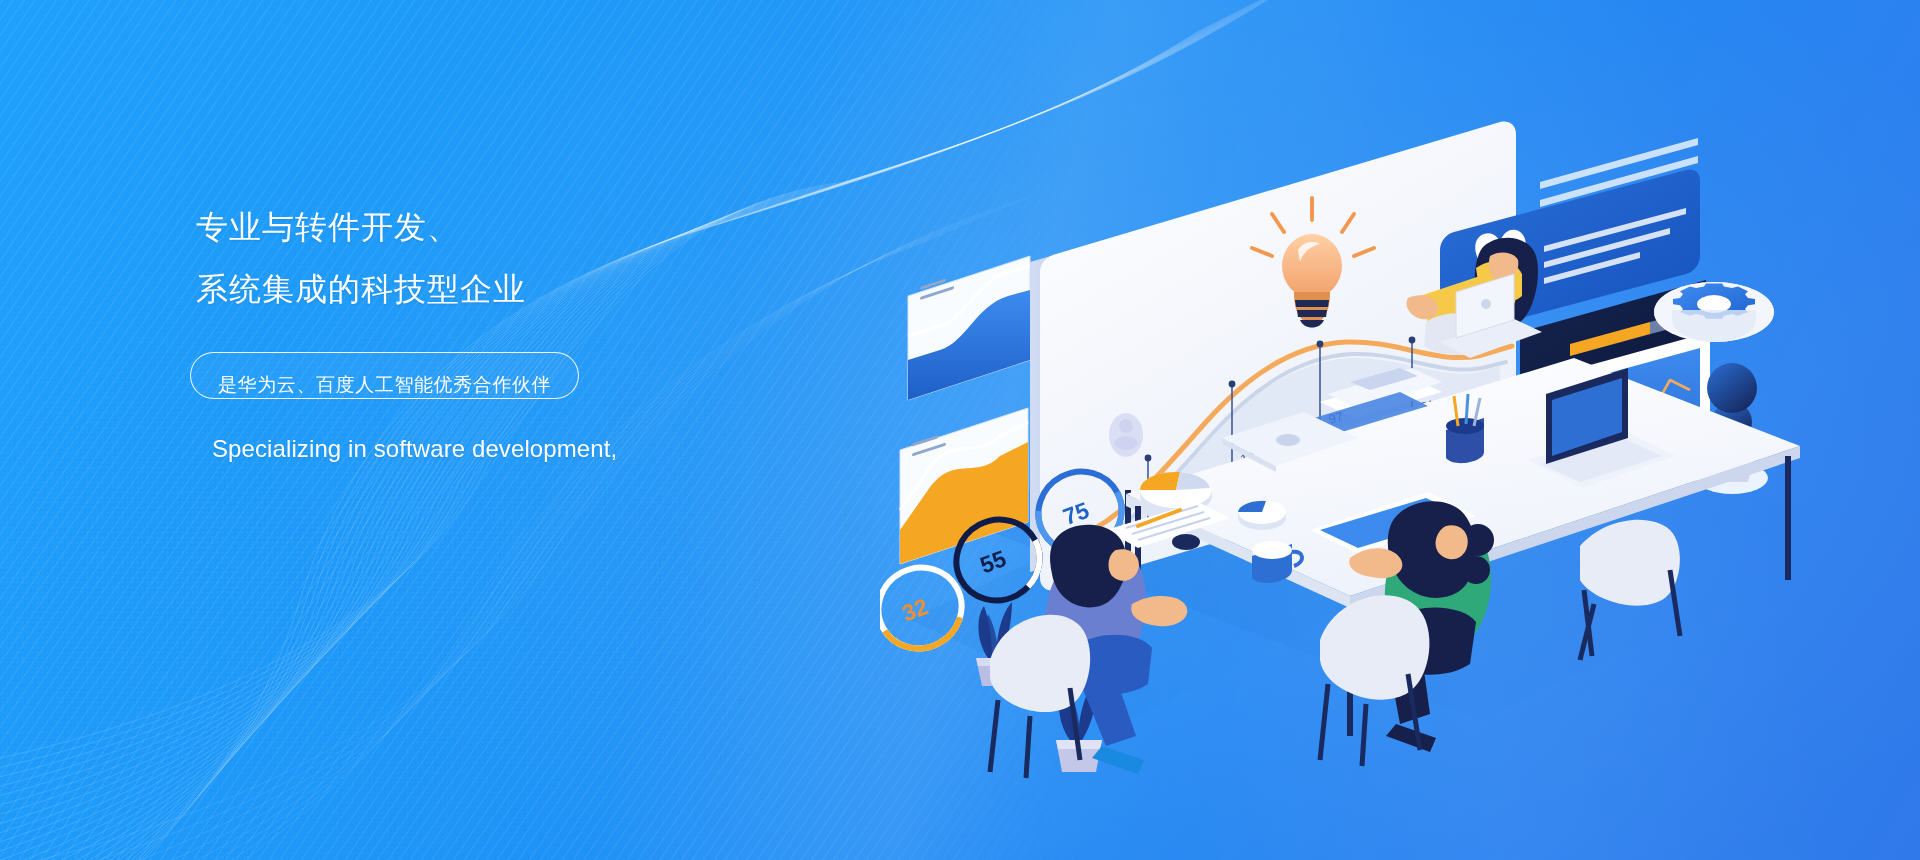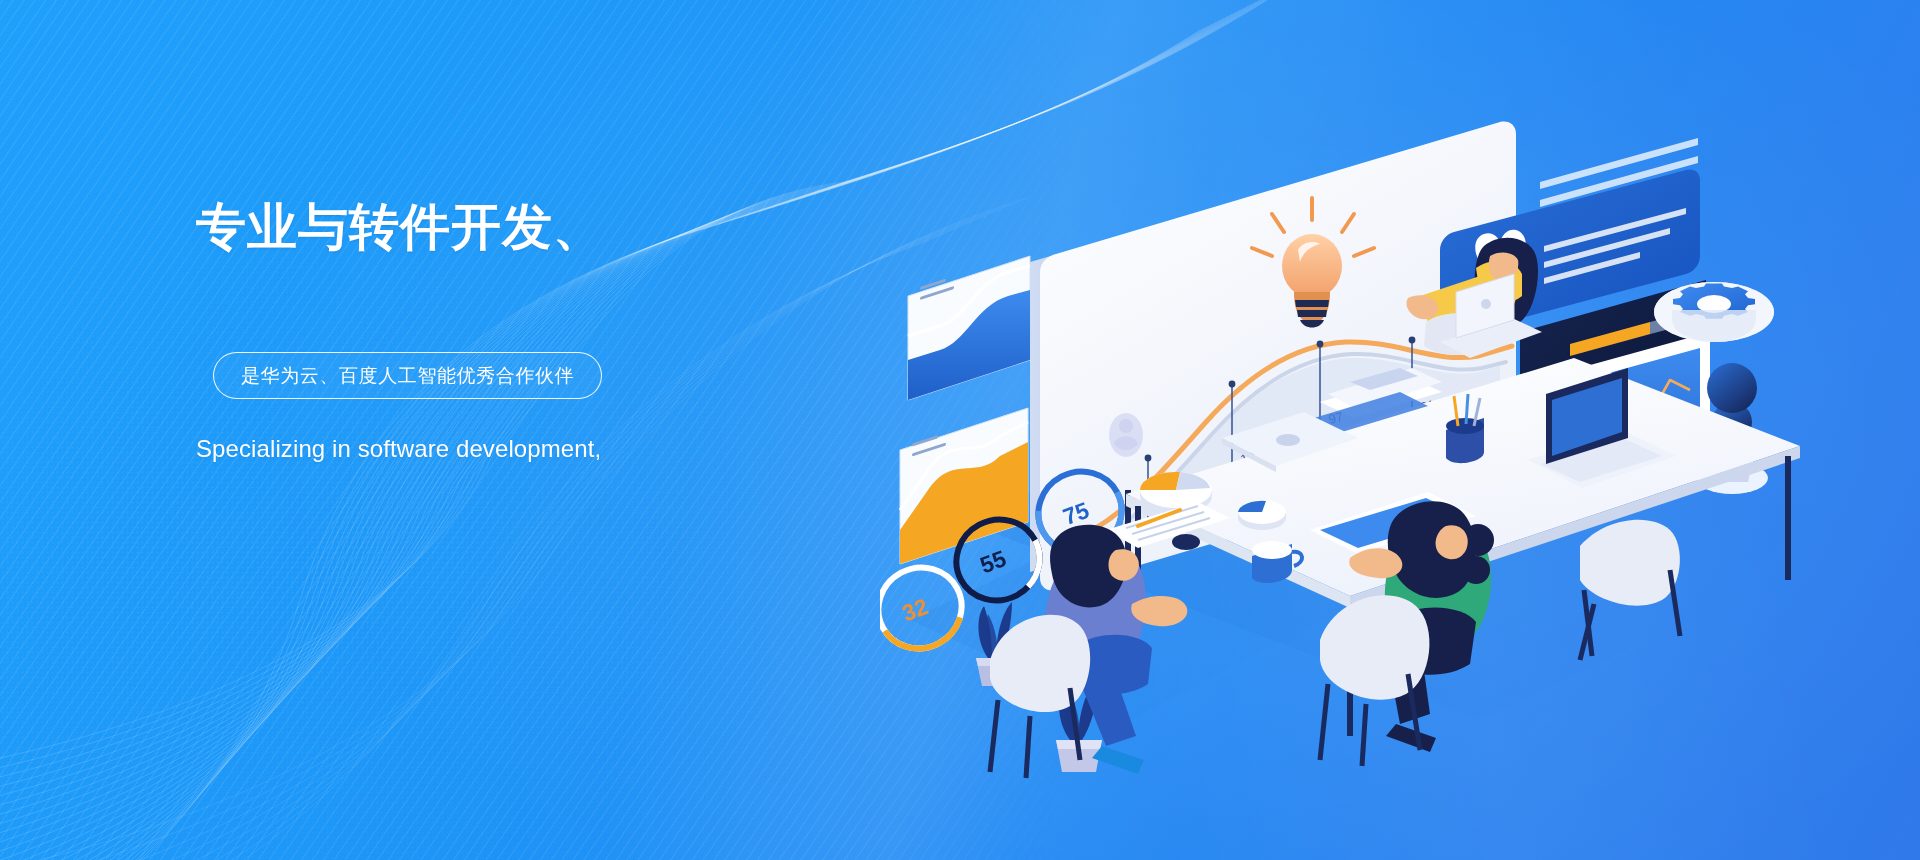--- a/index.html
+++ b/index.html
@@ -57,43 +57,43 @@
     background:radial-gradient(ellipse 1500px 900px at 1180px 420px, rgba(255,255,255,.10) 0%, rgba(255,255,255,0) 62%);
   }
 
   
   .copy{position:absolute;left:196px;top:196px;width:760px;}
 
   .headline{position:relative;}
   .hl-line{
     position:relative;
     display:block;
-    font-size:50px;
+    font-size:32px;
     line-height:62px;
-    font-weight:700;
+    font-weight:400;
     color:#ffffff;
     letter-spacing:1px;
     white-space:nowrap;
     text-shadow:0 1px 2px rgba(10,70,140,.18);
   }
   
   .hl-line::before{
     content:"";
     position:absolute;
     left:-6px;right:auto;top:9px;
     width:calc(100% + 14px);
     height:46px;
     background:rgba(255,255,255,.085);
     z-index:-1;
   }
 
   .pill{
     position:absolute;
-    left:213px;top:352px;
-    display:inline-flex;align-items:center;justify-content:center;
+    left:190px;top:352px;
+    display:inline-flex;align-items:flex-end;justify-content:center;
     height:45px;
     padding:0 27px;
     border:1.6px solid rgba(255,255,255,.92);
     border-radius:26px;
     color:#ffffff;
     font-size:19px;
     letter-spacing:.6px;
     white-space:nowrap;
     background:rgba(255,255,255,.03);
   }
@@ -101,21 +101,21 @@
   .subcopy{
     position:absolute;
     left:196px;top:432px;
     color:#ffffff;
     font-size:24px;
     line-height:33px;
     letter-spacing:.1px;
     font-weight:400;
     text-shadow:0 1px 2px rgba(10,70,140,.15);
   }
-  .subcopy .l{display:block;white-space:nowrap;}
+  .subcopy .l{display:block;white-space:nowrap;margin-left:16px;}
 
   
   .illus{position:absolute;left:880px;top:60px;width:1040px;height:780px;}
   .illus svg{display:block;width:100%;height:100%;}
 </style>
 </head>
 <body>
 
 <div id="stage">
 
@@ -173,20 +173,21 @@
         <path d="M-120,960  C 160,890 360,770 460,610 C 570,450 710,320 930,250"></path>
         <path d="M-120,940  C 168,876 372,758 472,600 C 584,442 724,312 944,244"></path>
         <path d="M-120,920  C 176,862 384,746 484,590 C 598,434 738,304 958,238"></path>
       </g>
     </g>
   </svg>
 
   <div class="copy">
     <h1 class="headline" style="margin:0;">
       <span class="hl-line">专业与转件开发、</span>
+      <span class="hl-line">系统集成的科技型企业</span>
     </h1>
   </div>
 
   <div class="pill">
     <span>是华为云、百度人工智能优秀合作伙伴</span>
   </div>
 
   <div class="subcopy">
     <span class="l">Specializing in software development,</span>
   </div>

